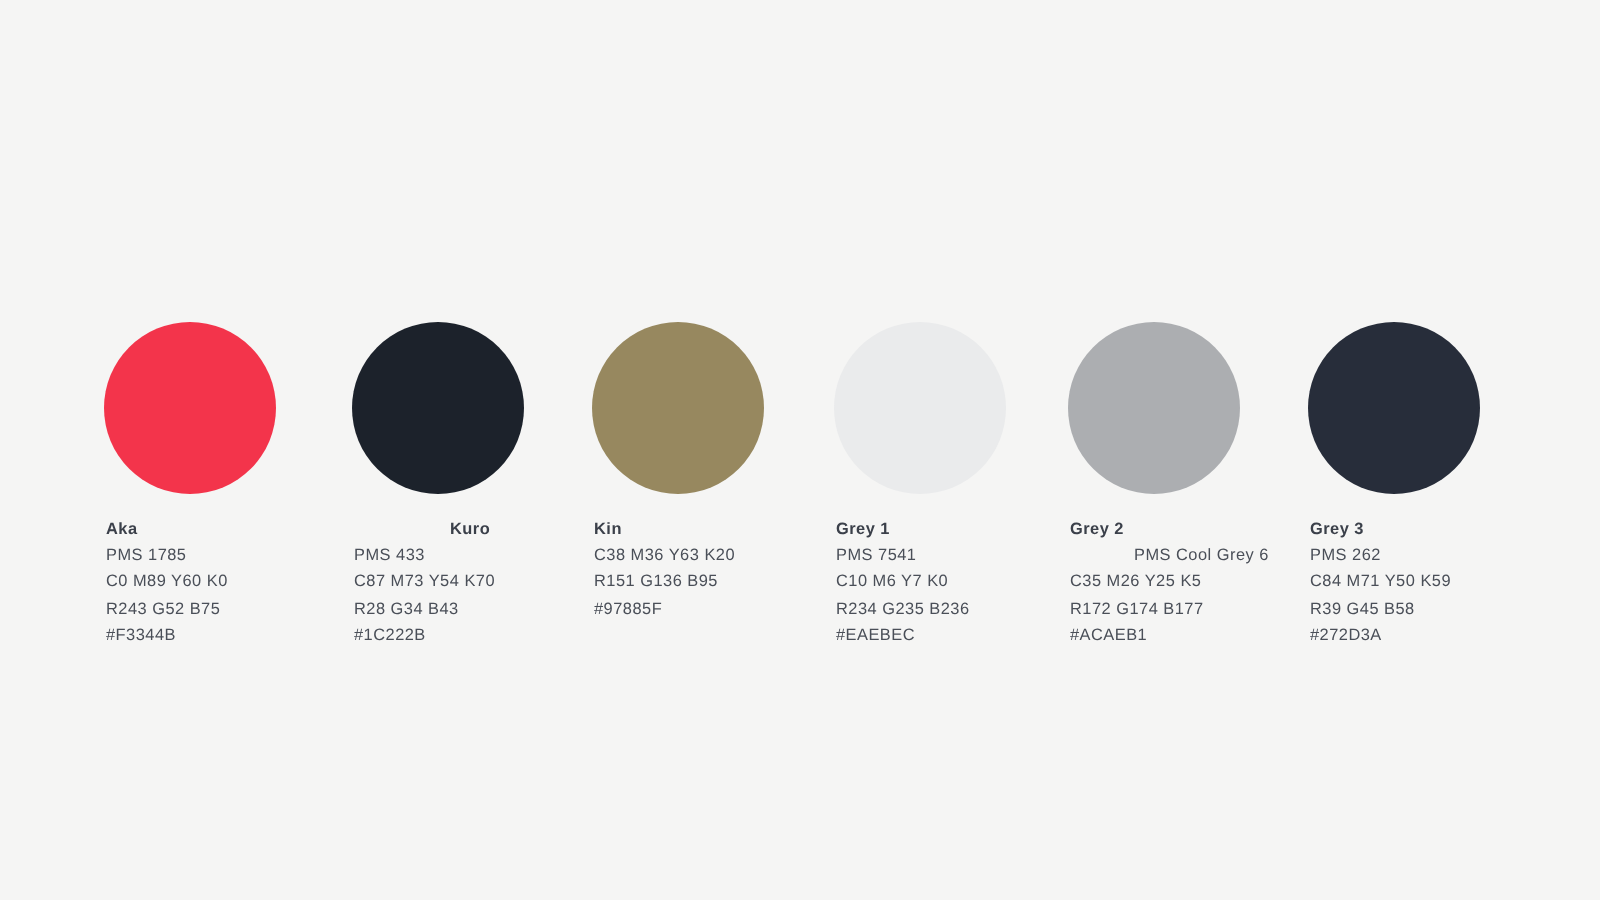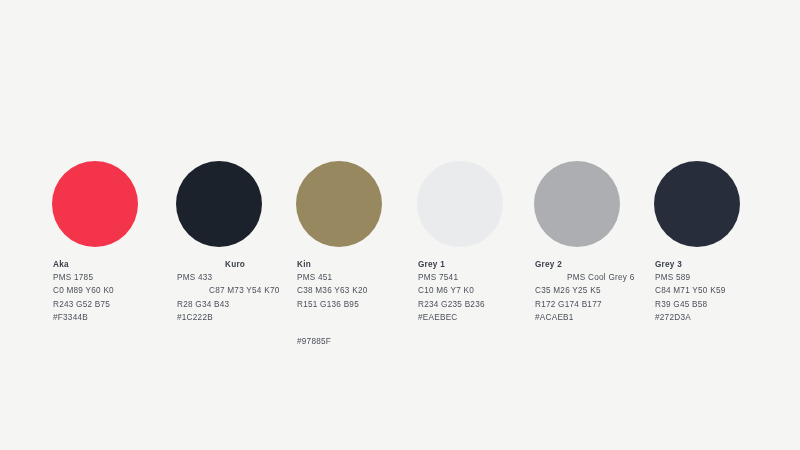--- a/index.html
+++ b/index.html
@@ -75,34 +75,33 @@
       <div class="swatch-line" style="color: rgb(74, 79, 88);">R243 G52 B75</div>
       <div class="swatch-line" style="color: rgb(74, 79, 88);">#F3344B</div>
     </div>
   </div>
 
   <div class="swatch-column col-1">
     <div class="swatch-circle" style="background-color: rgb(28, 34, 43);"></div>
     <div class="swatch-info">
       <div class="swatch-name" style="color: rgb(59, 64, 74); margin-left: 48px;">Kuro</div>
       <div class="swatch-line" style="color: rgb(74, 79, 88);">PMS 433</div>
-      <div class="swatch-line" style="color: rgb(74, 79, 88); margin-left: 32px;">C87 M73 Y54 K70</div>
+      <div class="swatch-line" style="color: rgb(74, 79, 88);">C87 M73 Y54 K70</div>
       <div class="swatch-line" style="color: rgb(74, 79, 88);">R28 G34 B43</div>
       <div class="swatch-line" style="color: rgb(74, 79, 88);">#1C222B</div>
     </div>
   </div>
 
   <div class="swatch-column col-2">
     <div class="swatch-circle" style="background-color: rgb(151, 136, 95);"></div>
     <div class="swatch-info">
       <div class="swatch-name" style="color: rgb(59, 64, 74);">Kin</div>
-      <div class="swatch-line" style="color: rgb(74, 79, 88);">PMS 451</div>
       <div class="swatch-line" style="color: rgb(74, 79, 88);">C38 M36 Y63 K20</div>
       <div class="swatch-line" style="color: rgb(74, 79, 88);">R151 G136 B95</div>
-      <div class="swatch-line" style="color: rgb(74, 79, 88); margin-top: 24px;">#97885F</div>
+      <div class="swatch-line" style="color: rgb(74, 79, 88);">#97885F</div>
     </div>
   </div>
 
   <div class="swatch-column col-3">
     <div class="swatch-circle" style="background-color: rgb(234, 235, 236);"></div>
     <div class="swatch-info">
       <div class="swatch-name" style="color: rgb(59, 64, 74);">Grey 1</div>
       <div class="swatch-line" style="color: rgb(74, 79, 88);">PMS 7541</div>
       <div class="swatch-line" style="color: rgb(74, 79, 88);">C10 M6 Y7 K0</div>
       <div class="swatch-line" style="color: rgb(74, 79, 88);">R234 G235 B236</div>
@@ -118,20 +117,20 @@
       <div class="swatch-line" style="color: rgb(74, 79, 88);">C35 M26 Y25 K5</div>
       <div class="swatch-line" style="color: rgb(74, 79, 88);">R172 G174 B177</div>
       <div class="swatch-line" style="color: rgb(74, 79, 88);">#ACAEB1</div>
     </div>
   </div>
 
   <div class="swatch-column col-5">
     <div class="swatch-circle" style="background-color: rgb(39, 45, 58);"></div>
     <div class="swatch-info">
       <div class="swatch-name" style="color: rgb(59, 64, 74);">Grey 3</div>
-      <div class="swatch-line" style="color: rgb(74, 79, 88);">PMS 589</div>
+      <div class="swatch-line" style="color: rgb(74, 79, 88);">PMS 262</div>
       <div class="swatch-line" style="color: rgb(74, 79, 88);">C84 M71 Y50 K59</div>
       <div class="swatch-line" style="color: rgb(74, 79, 88);">R39 G45 B58</div>
       <div class="swatch-line" style="color: rgb(74, 79, 88);">#272D3A</div>
     </div>
   </div>
 
 </div>
 
 </body></html>

